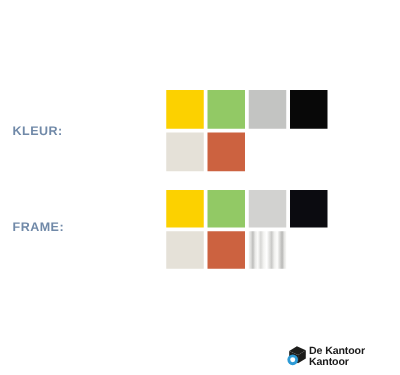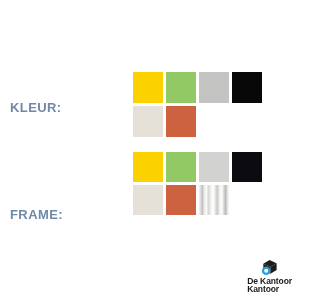--- a/index.html
+++ b/index.html
@@ -19,29 +19,29 @@
   .canvas {
     position: absolute;
     inset: 0;
     background: #ffffff;
   }
 
   
   .group-label {
     position: absolute;
     left: 10px;
-    font-size: 13px;
+    font-size: 10px;
     font-weight: bold;
     letter-spacing: 0.4px;
     color: #7089a8;
     white-space: nowrap;
     line-height: 1;
   }
   .label-kleur { top: 101px; }
-  .label-frame { top: 178px; margin-top: 30px; }
+  .label-frame { top: 178px; }
 
   
   .swatch-grid {
     position: absolute;
     left: 133px;
     display: flex;
     flex-wrap: wrap;
     gap: 3px;
     width: 138px;
   }
@@ -89,21 +89,20 @@
   }
 
   
   .logo {
     position: absolute;
     right: 8px;
     bottom: 6px;
     display: flex;
     align-items: center;
     gap: 0;
-    flex-direction: column;
   }
   .logo-mark {
     width: 19px;
     height: 19px;
     flex: 0 0 auto;
     display: block;
   }
   .logo-words {
     display: flex;
     flex-direction: column;

